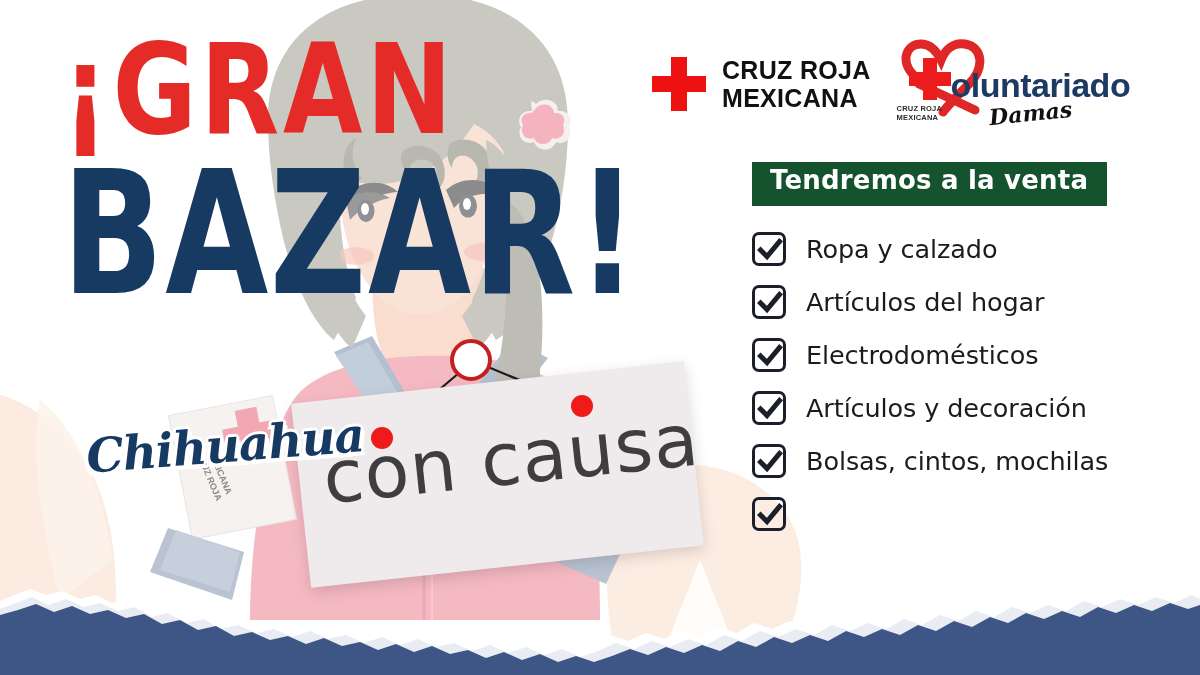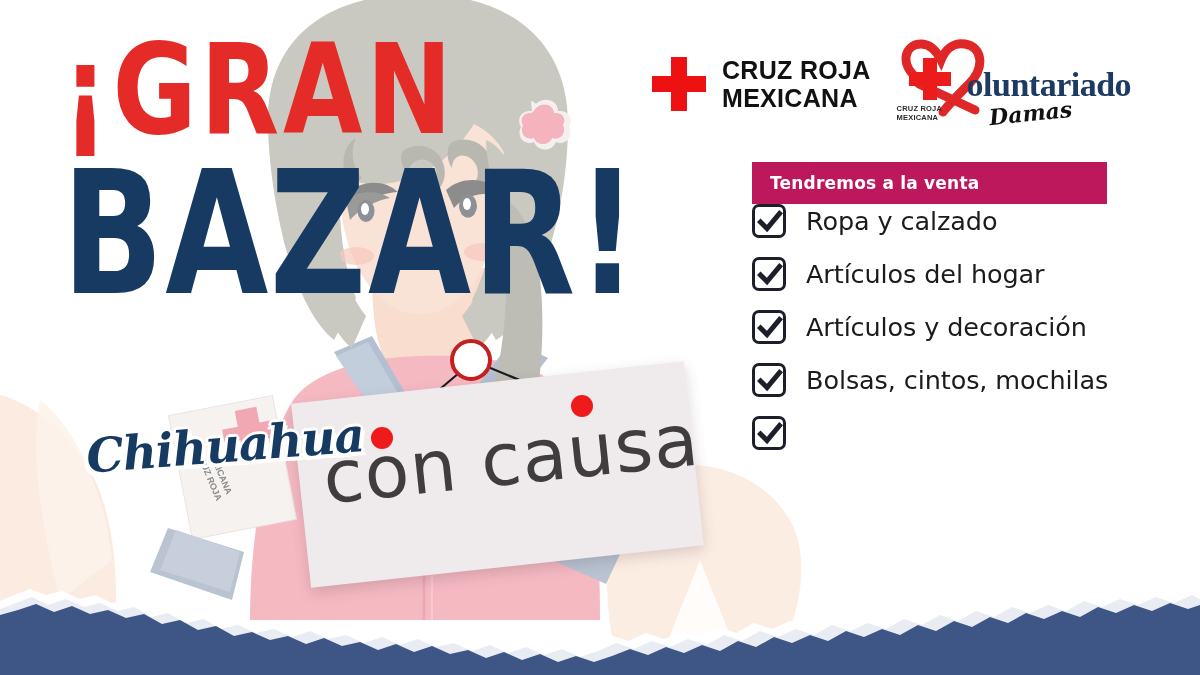--- a/index.html
+++ b/index.html
@@ -110,22 +110,22 @@
   .crm-text {
     font-family:"Liberation Sans",sans-serif;
     font-weight:bold;
     font-size:25px;
     line-height:1.12;
     color:#111;
     letter-spacing:0.3px;
   }
   .vol-logo { position:relative; width:230px; height:92px; margin-left:18px; }
   .vol-word {
-    position:absolute; left:78px; top:28px;
-    font-family:Liberation Serif, serif;
+    position:absolute; left:62px; top:28px;
+    font-family:Liberation Sans, sans-serif;
     font-weight:bold;
     font-size:34px;
     color:#1d3a63;
     letter-spacing:-0.5px;
   }
   .vol-damas {
     position:absolute; left:100px; top:62px;
     font-family:"DejaVu Serif","Liberation Serif",serif;
     font-style:italic;
     font-weight:bold;
@@ -140,31 +140,31 @@
     font-weight:bold;
     font-size:7.5px;
     line-height:1.25;
     color:#2b2b2b;
     letter-spacing:0.2px;
   }
 
   
   .panel { position:absolute; left:752px; top:162px; width:420px; z-index:35; }
   .panel-banner {
-    background:#be185d;
+    background:#14532d;
     color:#ffffff;
     font-family:"DejaVu Sans","Liberation Sans",sans-serif;
     font-weight:bold;
-    font-size:17px;
+    font-size:26px;
     letter-spacing:0.2px;
-    padding:11px 16px 11px 18px;
+    padding:3px 16px 11px 18px;
     width:355px;
     white-space:nowrap;
   }
-  .list { }
+  .list { margin-top:26px; }
   .item {
     display:flex;
     align-items:center;
     gap:20px;
     margin-bottom:19px;
     height:34px;
   }
   .cbox {
     flex:0 0 auto;
     width:34px; height:34px;
@@ -352,20 +352,28 @@
 
       <div class="item">
         <span class="cbox">
           <svg width="26" height="26" viewBox="0 0 26 26">
               <path d="M3.5,13 L10,19.5 L22.5,4.5" fill="none" stroke="#1c1f2a" stroke-width="5" stroke-linecap="square"></path>
             </svg>
         </span>
         <span class="item-label">Artículos del hogar</span>
       </div>
 
+      <div class="item">
+        <span class="cbox">
+          <svg width="26" height="26" viewBox="0 0 26 26">
+              <path d="M3.5,13 L10,19.5 L22.5,4.5" fill="none" stroke="#1c1f2a" stroke-width="5" stroke-linecap="square"></path>
+            </svg>
+        </span>
+        <span class="item-label">Electrodomésticos</span>
+      </div>
 
       <div class="item">
         <span class="cbox">
           <svg width="26" height="26" viewBox="0 0 26 26">
               <path d="M3.5,13 L10,19.5 L22.5,4.5" fill="none" stroke="#1c1f2a" stroke-width="5" stroke-linecap="square"></path>
             </svg>
         </span>
         <span class="item-label">Artículos y decoración</span>
       </div>
 

